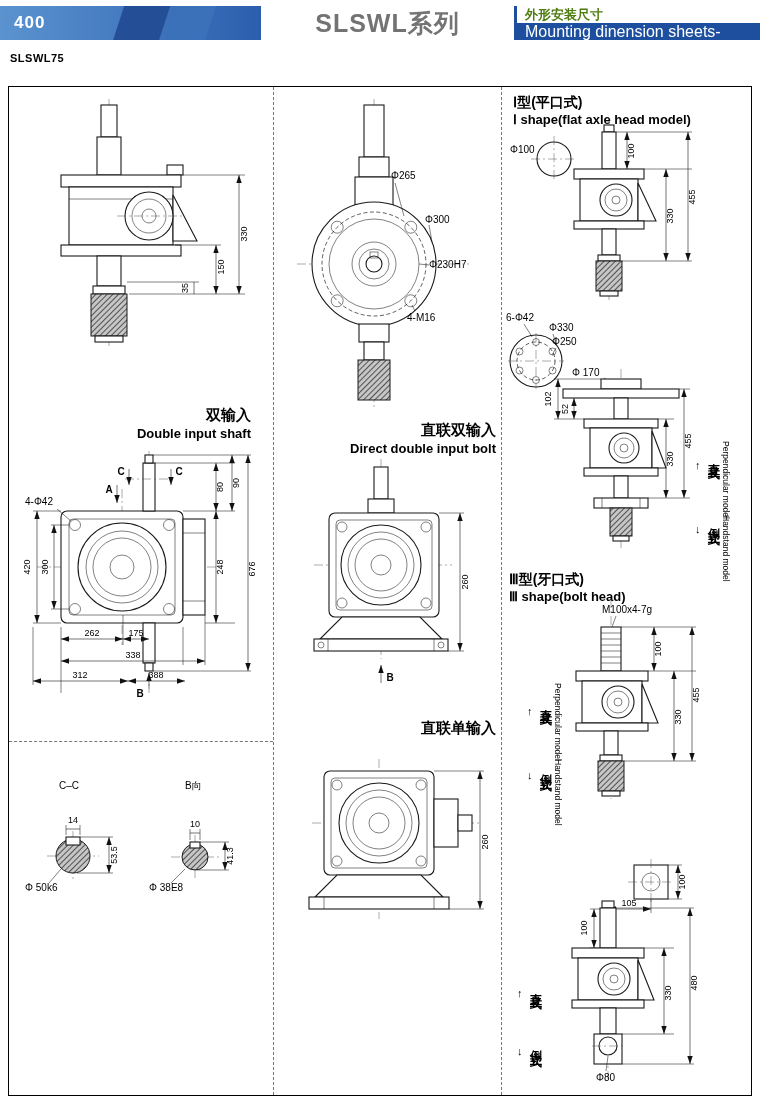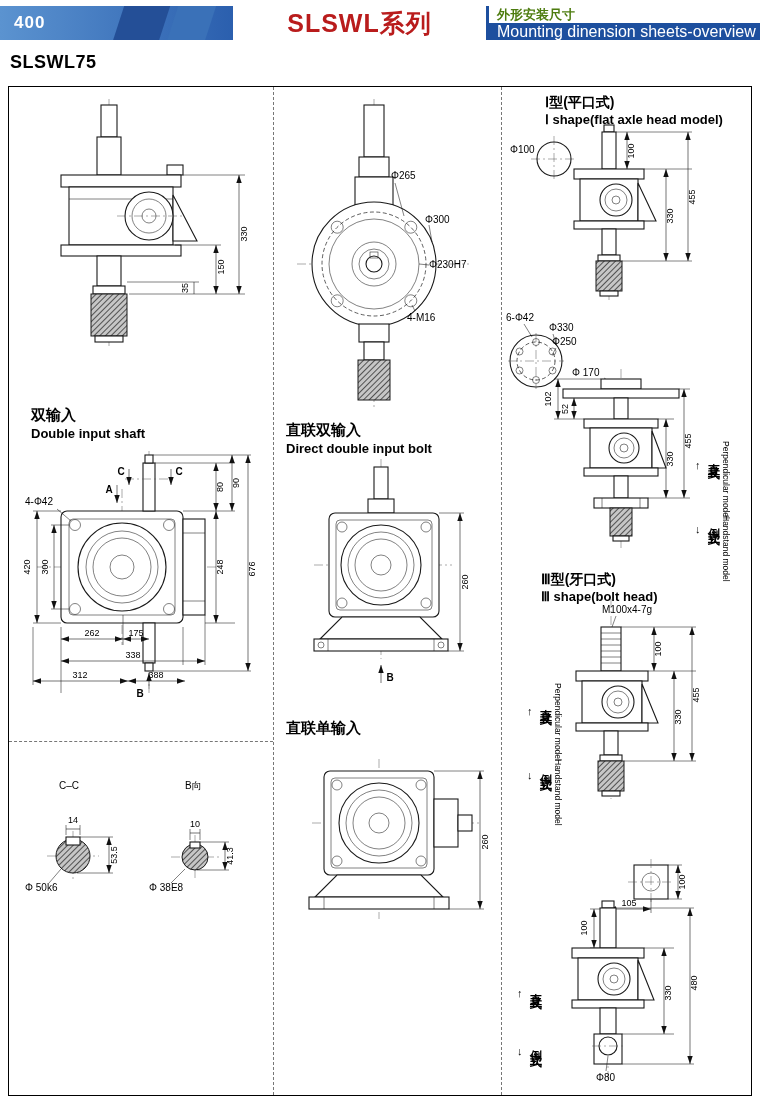--- a/index.html
+++ b/index.html
@@ -1,40 +1,40 @@
 <!DOCTYPE html>
 <html><head>
 <meta charset="utf-8">
 <style>
   html,body{margin:0;padding:0;background:#fff;font-family:"Liberation Sans",sans-serif;}
   .page{position:relative;width:760px;height:1105px;background:#fff;overflow:hidden;}
 
   
   .hdr{position:absolute;left:0;top:6px;width:760px;height:34px;display:flex;}
-  .hdr-left{position:relative;width:233px;background:linear-gradient(90deg,#5b93d0,#2b5fae);overflow:hidden;}
+  .hdr-left{position:relative;width:233px;background:linear-gradient(90deg,#5b93d0,#2b5fae);overflow:hidden;padding-left:28px;}
   .page-num{position:absolute;left:14px;top:7px;color:#fff;font-size:17px;font-weight:bold;letter-spacing:1px;}
   .deco1{position:absolute;left:118px;top:-6px;width:46px;height:50px;background:#244f97;transform:skewX(-18deg);}
   .deco2{position:absolute;left:172px;top:-6px;width:38px;height:50px;background:#3a71b8;transform:skewX(-18deg);}
   .hdr-mid{width:253px;background:#fff;display:flex;align-items:center;justify-content:center;}
-  .series-title{font-size:25px;font-weight:bold;color:#b91c1c;letter-spacing:1px;}
+  .series-title{font-size:25px;font-weight:bold;color:#737373;letter-spacing:1px;}
   .hdr-right{flex:1;display:flex;flex-direction:column;border-left:3px solid #1d4f9e;}
   .sub-cn{height:17px;background:#fff;color:#4d7c0f;font-weight:bold;font-size:13px;line-height:17px;padding-left:8px;}
   .sub-en{height:17px;background:#1d4f9e;color:#fff;font-size:16px;line-height:17px;padding-left:8px;}
-  .model{position:absolute;left:10px;top:52px;font-size:18px;font-weight:bold;color:#000;letter-spacing:.5px;}
+  .model{position:absolute;left:10px;top:52px;font-size:11px;font-weight:bold;color:#000;letter-spacing:.5px;}
 
   
   .sheet{position:absolute;left:8px;top:86px;width:742px;height:1008px;border:1.6px solid #000;}
   .vsep{position:absolute;top:0;height:100%;border-left:1px dashed #777;}
   .hsep{position:absolute;left:0;top:654px;width:264px;border-top:1px dashed #777;}
 
   .sheet svg{position:absolute;overflow:visible;}
-  .cap{position:absolute;text-align:left;}
+  .cap{position:absolute;text-align:right;}
   .cap .cn{font-size:15px;font-weight:bold;line-height:1.45;}
   .cap .en{font-size:13px;font-weight:bold;line-height:1.3;}
-  .stitle{position:absolute;margin-left:32px;}
+  .stitle{position:absolute;}
   .stitle .cn{font-size:14px;font-weight:bold;line-height:1.25;}
   .stitle .en{font-size:13px;font-weight:bold;line-height:1.25;}
   .vtext{position:absolute;writing-mode:vertical-rl;font-size:12px;font-weight:bold;letter-spacing:2px;color:#000;}
   .vtext-en{position:absolute;writing-mode:vertical-rl;font-size:8.5px;color:#000;}
   .arw{position:absolute;font-size:11px;color:#000;}
 
   
   .ol{fill:#fff;stroke:#1a1a1a;stroke-width:1.1;}
   .oln{fill:none;stroke:#1a1a1a;stroke-width:1.1;}
   .thin{fill:none;stroke:#1a1a1a;stroke-width:.55;}

